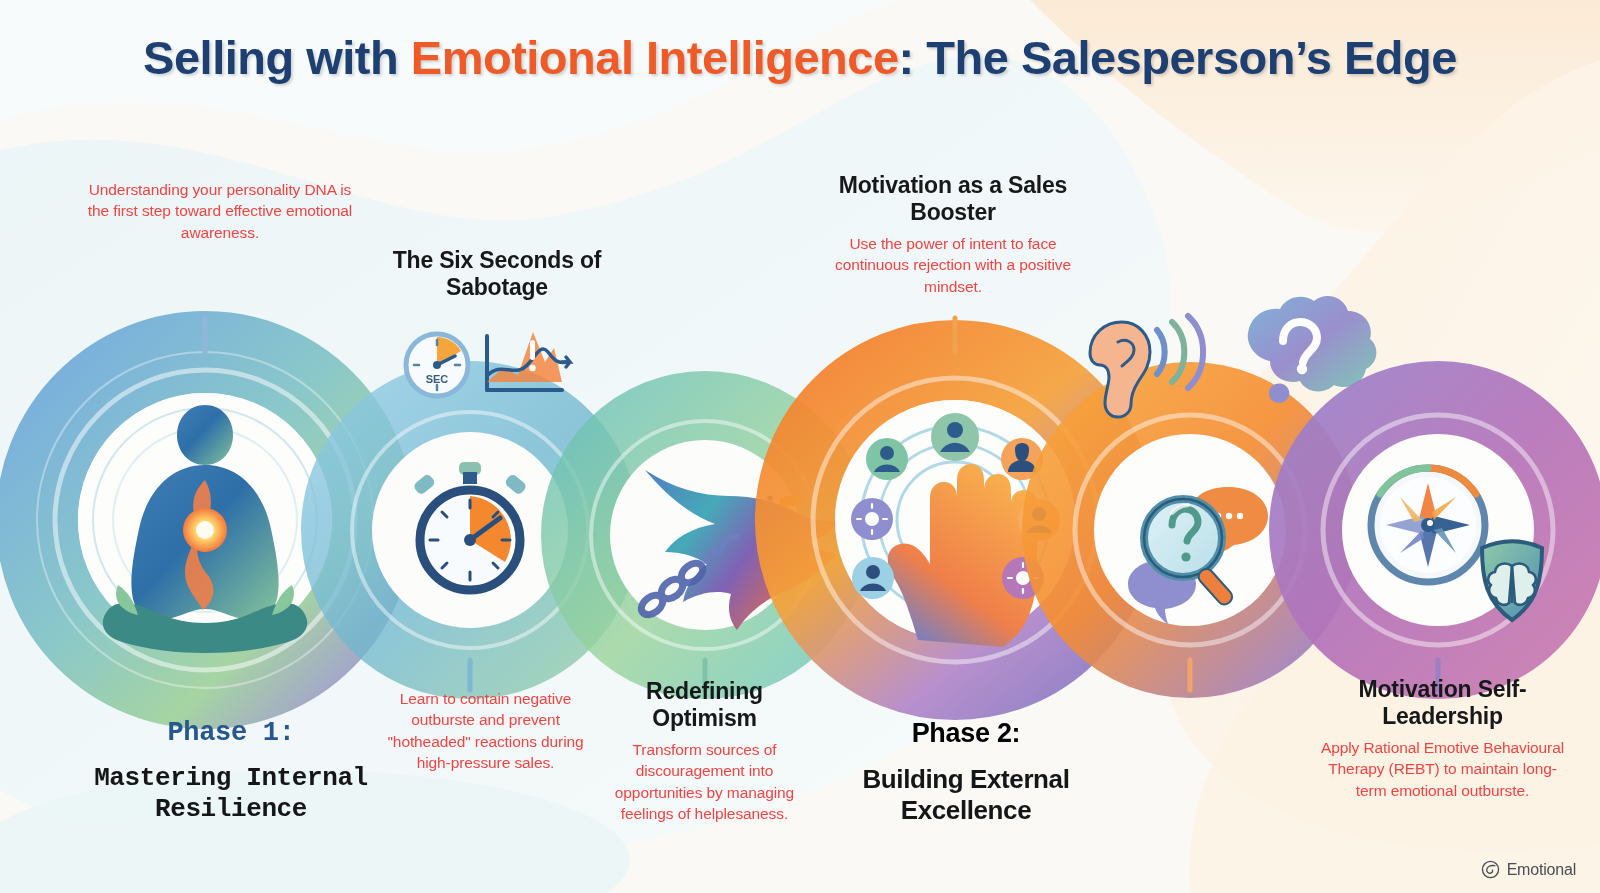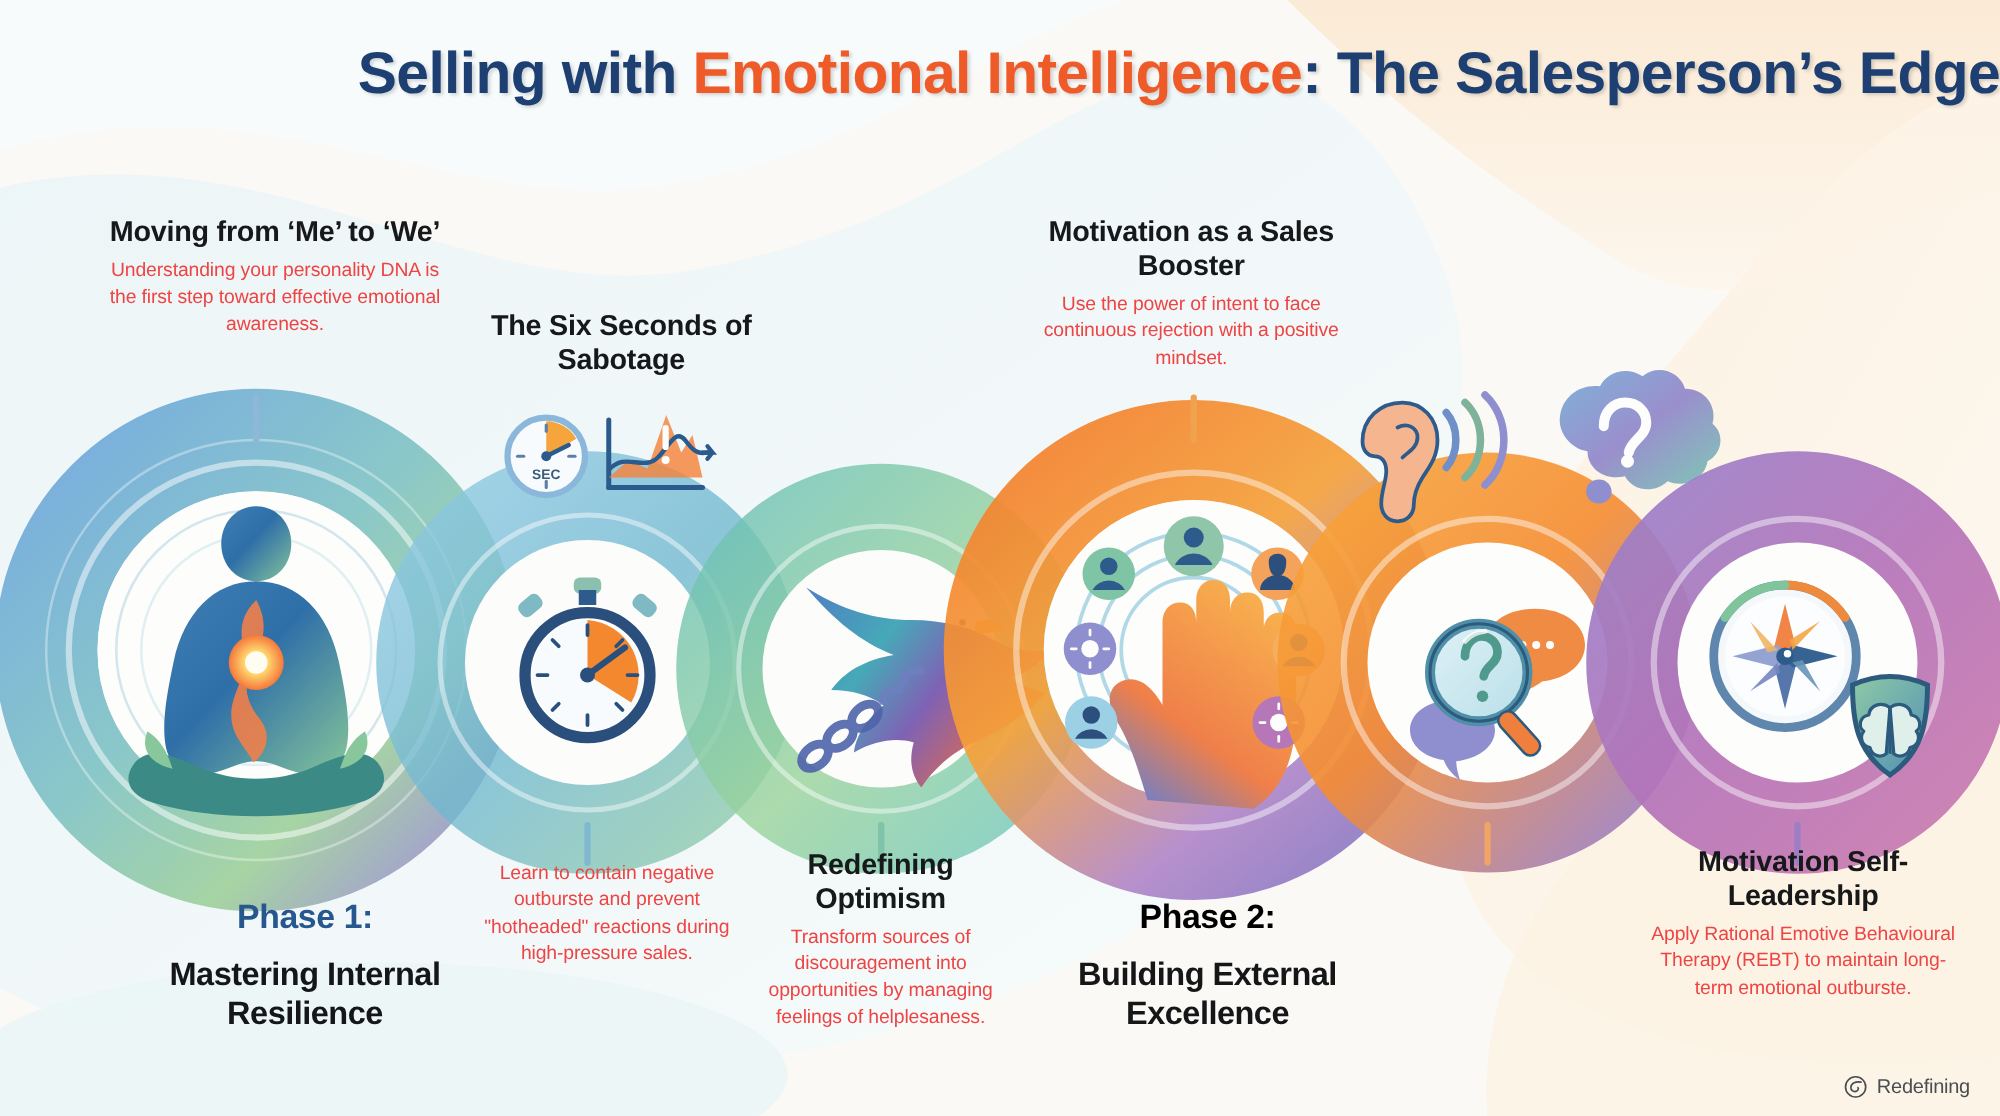--- a/index.html
+++ b/index.html
@@ -9,21 +9,21 @@
     background:#fbf9f6;
     position:relative;
   }
   #stage { position:absolute; inset:0; width:1600px; height:893px; overflow:hidden; }
 
   
   .bg { position:absolute; inset:0; }
 
   
   .title {
-    position:absolute; top:30px; left:0; width:1600px; text-align:right;
+    position:absolute; top:30px; left:0; width:1600px; text-align:center;
     font-size:47px; font-weight:bold; letter-spacing:-0.5px;
     text-shadow:2px 2px 3px rgba(0,0,0,0.16);
     white-space:nowrap;
   }
   .t-navy { color:#1d3f72; }
   .t-orange { color:#ee5b28; }
 
   
   .lbl { position:absolute; text-align:center; }
   .lbl h3 {
@@ -395,21 +395,20 @@
       <line x1="205" y1="318" x2="205" y2="352" stroke="#8fb8d8" stroke-width="5"></line>
       <line x1="470" y1="660" x2="470" y2="690" stroke="#7fb8d0" stroke-width="5"></line>
       <line x1="705" y1="660" x2="705" y2="690" stroke="#7fc4a8" stroke-width="5"></line>
       <line x1="955" y1="318" x2="955" y2="352" stroke="#f0a24f" stroke-width="5"></line>
       <line x1="1190" y1="660" x2="1190" y2="690" stroke="#f0a468" stroke-width="5"></line>
       <line x1="1438" y1="660" x2="1438" y2="690" stroke="#9b7ec4" stroke-width="5"></line>
     </g>
   </svg>
 
   <div class="lbl" style="left:80px; top:172px; width:280px;">
-    <h3>Moving from ‘Me’ to ‘We’</h3>
     <p>Understanding your personality DNA is the first step toward effective emotional awareness.</p>
   </div>
 
   <div class="lbl" style="left:372px; top:247px; width:250px;">
     <h3>The Six Seconds of Sabotage</h3>
   </div>
 
   <div class="lbl" style="left:378px; top:676px; width:215px;">
     <p style="margin-top:12px;">Learn to contain negative outburste and prevent "hotheaded" reactions during high-pressure sales.</p>
   </div>
@@ -423,32 +422,32 @@
     <h3>Motivation as a Sales Booster</h3>
     <p>Use the power of intent to face continuous rejection with a positive mindset.</p>
   </div>
 
 
   <div class="lbl" style="left:1320px; top:676px; width:245px;">
     <h3>Motivation Self-Leadership</h3>
     <p>Apply Rational Emotive Behavioural Therapy (REBT) to maintain long-term emotional outburste.</p>
   </div>
 
-  <div class="phase" style="left:98px; top:718px; width:292px;">
+  <div class="phase" style="left:85px; top:718px; width:292px;font-family:Liberation Mono, monospace;">
     <div class="pnum p1">Phase 1:</div>
     <div class="ptitle">Mastering Internal Resilience</div>
   </div>
 
   <div class="phase" style="left:820px; top:718px; width:292px;">
     <div class="pnum p2">Phase 2:</div>
     <div class="ptitle">Building External Excellence</div>
   </div>
 
   <div class="watermark">
     <svg width="19" height="19" viewBox="0 0 24 24" fill="none">
       <circle cx="12" cy="12" r="10.2" stroke="#4a4d52" stroke-width="1.7"></circle>
       <path d="M17.5 7.2 C12 6 7.5 8.6 7.2 12.4 C7 15.2 9.6 17.2 12.2 16.6
                C14.2 16.1 15.3 14.2 14.4 12.7" stroke="#4a4d52" stroke-width="1.7" stroke-linecap="round" fill="none"></path>
     </svg>
-    <span>Redefining</span>
+    <span>Emotional</span>
   </div>
 
 </div>
 
 </body></html>

